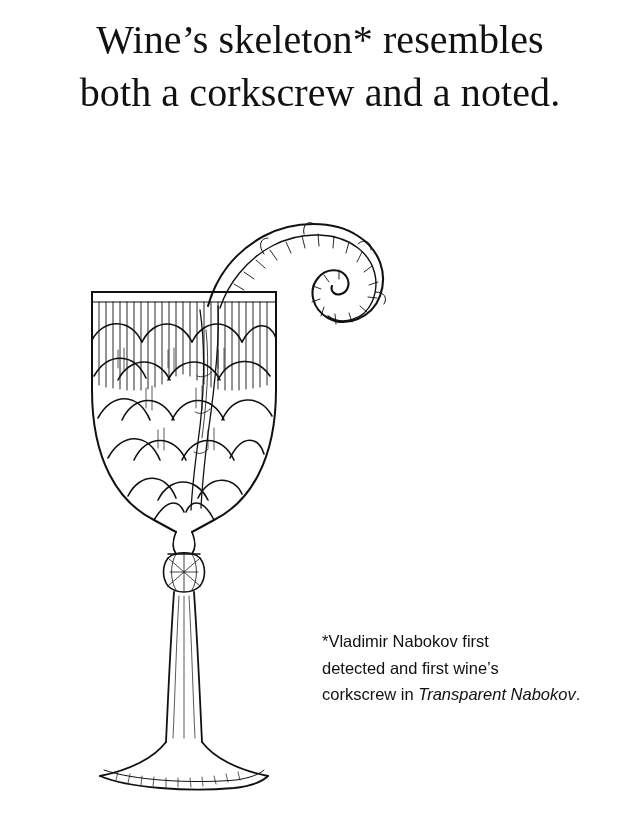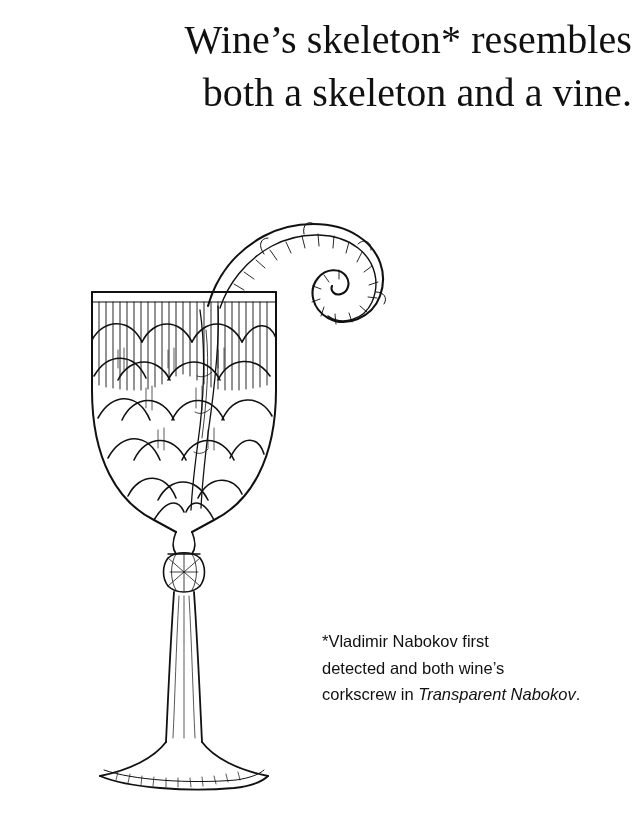--- a/index.html
+++ b/index.html
@@ -22,21 +22,21 @@
     width: 640px;
     height: 820px;
   }
 
   
   .headline {
     position: absolute;
     left: 0;
     top: 14px;
     width: 640px;
-    text-align: right;
+    text-align: center;
     font-family: "Liberation Serif", serif;
     font-size: 40px;
     line-height: 1.32;
     letter-spacing: 0.1px;
     color: #111111;
     padding: 0 8px;
     box-sizing: border-box;
   }
   .headline .line {
     display: block;
@@ -72,21 +72,21 @@
     height: 100%;
   }
 </style>
 </head>
 <body>
 
 <div class="page">
 
   <div class="headline">
     <span class="line">Wine’s skeleton* resembles</span>
-    <span class="line">both a skeleton and a vine.</span>
+    <span class="line">both a corkscrew and a noted.</span>
   </div>
 
   <div class="illustration">
     <svg viewBox="0 0 440 630" xmlns="http://www.w3.org/2000/svg" aria-hidden="true">
       <g fill="none" stroke="#111111" stroke-width="1.6" stroke-linecap="round" stroke-linejoin="round">
 
         <path d="M34 112 L34 210 C34 280 60 322 96 340 L118 352" stroke-width="2"></path>
         <path d="M218 112 L218 210 C218 280 192 322 156 340 L134 352" stroke-width="2"></path>
         <path d="M34 112 L218 112" stroke-width="2"></path>
         <path d="M34 122 L218 122" stroke-width="1.1"></path>
@@ -243,17 +243,17 @@
         <path d="M246 54 C244 45 250 40 256 44" stroke-width="1"></path>
         <path d="M300 64 C306 58 314 62 313 70" stroke-width="1"></path>
         <path d="M318 112 C326 112 330 118 326 124" stroke-width="1"></path>
 
       </g>
     </svg>
   </div>
 
   <div class="footnote">
     <span>*Vladimir Nabokov first</span><br>
-    <span>detected and both wine’s</span><br>
+    <span>detected and first wine’s</span><br>
     <span>corkscrew in </span><span class="it">Transparent Nabokov</span><span>.</span>
   </div>
 
 </div>
 
 </body></html>

